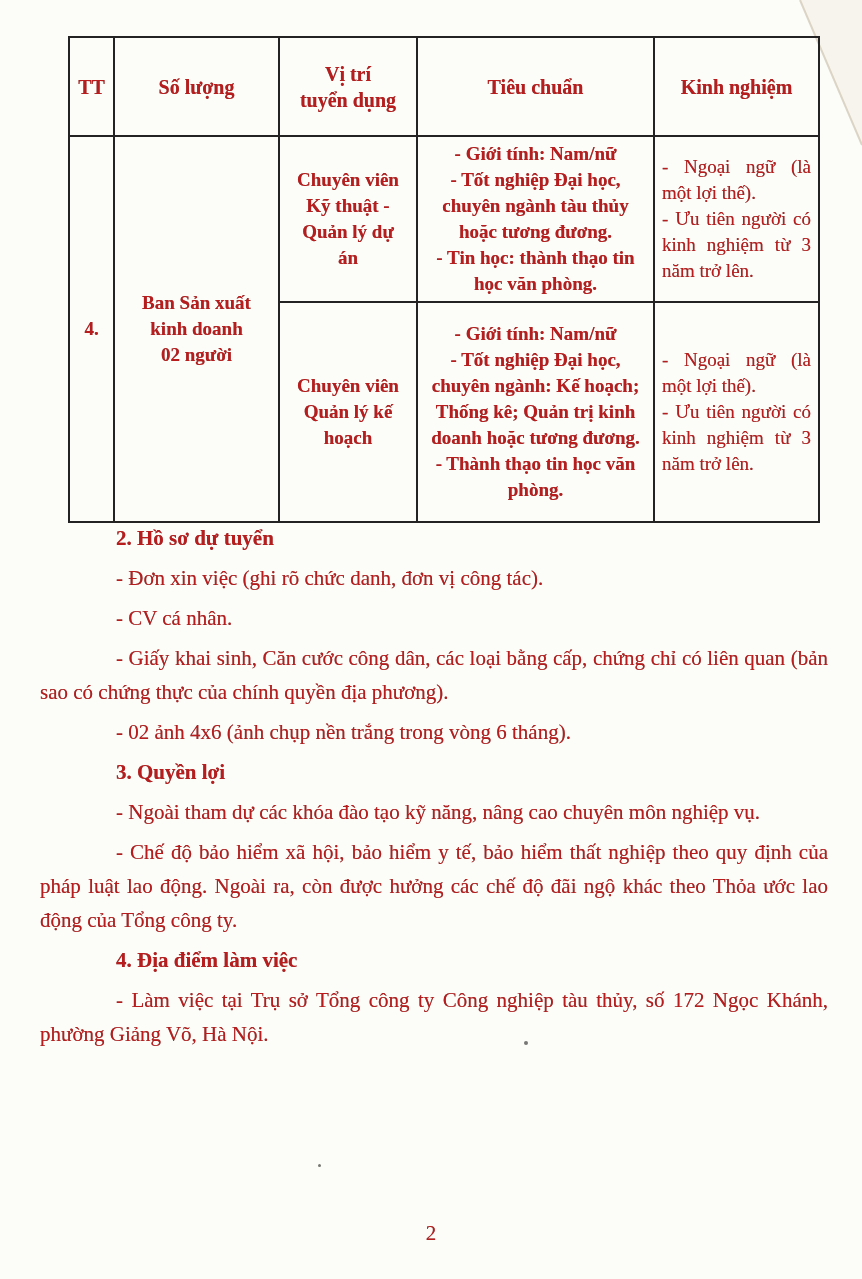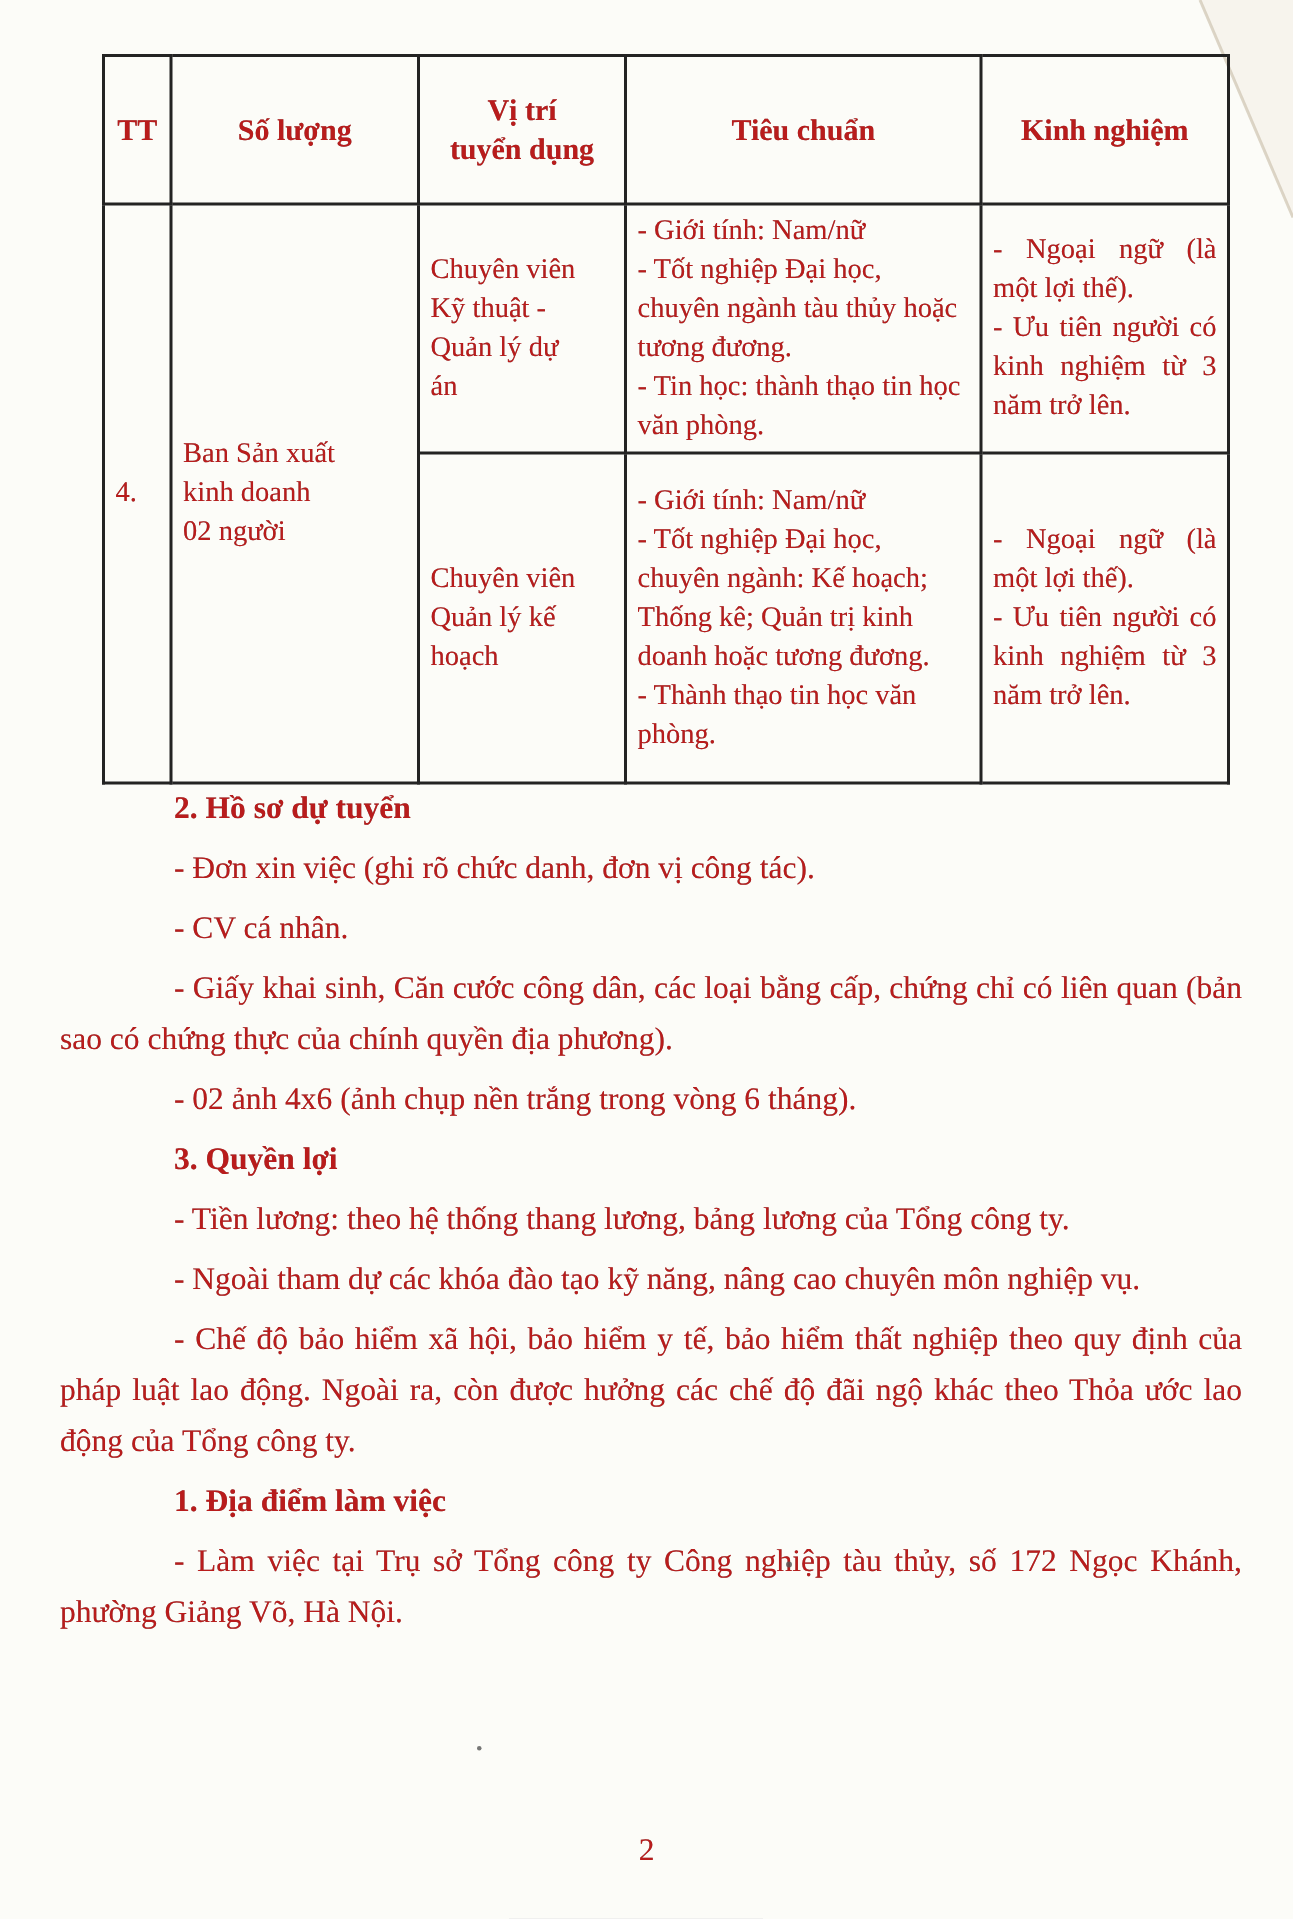--- a/index.html
+++ b/index.html
@@ -26,21 +26,21 @@
   table.recruitment th{
     font-weight:bold;font-size:20px;line-height:26px;text-align:center;
   }
   table.recruitment td{
     font-size:19px;line-height:26px;
   }
   tr.hdr{height:99px;}
   tr.r1{height:165px;}
   tr.r2{height:220px;}
   .prewrap{white-space:pre-line;}
-  .cell-center{}
+  .cell-center{text-align:center;font-weight:bold;}
   .cell-justify{text-align:justify;text-justify:inter-word;}
   
   .content{
     position:absolute;left:40px;top:518px;width:788px;
     font-size:21px;line-height:34px;
     text-align:justify;text-justify:inter-word;
   }
   .content p{margin:0 0 6px;text-indent:76px;}
   .content p.heading{font-weight:bold;margin:3px 0 6px;text-align:left;}
   
@@ -113,27 +113,26 @@
     <section>
       <p class="heading">2. Hồ sơ dự tuyển</p>
       <p>- Đơn xin việc (ghi rõ chức danh, đơn vị công tác).</p>
       <p>- CV cá nhân.</p>
       <p>- Giấy khai sinh, Căn cước công dân, các loại bằng cấp, chứng chỉ có liên quan (bản sao có chứng thực của chính quyền địa phương).</p>
       <p>- 02 ảnh 4x6 (ảnh chụp nền trắng trong vòng 6 tháng).</p>
     </section>
 
     <section>
       <p class="heading">3. Quyền lợi</p>
-      <p>- Tiền lương: theo hệ thống thang lương, bảng lương của Tổng công ty.</p>
       <p>- Ngoài tham dự các khóa đào tạo kỹ năng, nâng cao chuyên môn nghiệp vụ.</p>
       <p>- Chế độ bảo hiểm xã hội, bảo hiểm y tế, bảo hiểm thất nghiệp theo quy định của pháp luật lao động. Ngoài ra, còn được hưởng các chế độ đãi ngộ khác theo Thỏa ước lao động của Tổng công ty.</p>
     </section>
 
     <section>
-      <p class="heading">1. Địa điểm làm việc</p>
+      <p class="heading">4. Địa điểm làm việc</p>
       <p>- Làm việc tại Trụ sở Tổng công ty Công nghiệp tàu thủy, số 172 Ngọc Khánh, phường Giảng Võ, Hà Nội.</p>
     </section>
 
   </div>
 
   <div class="speck s1"></div>
   <div class="speck s2"></div>
 
   <div class="page-number">2</div>
 

